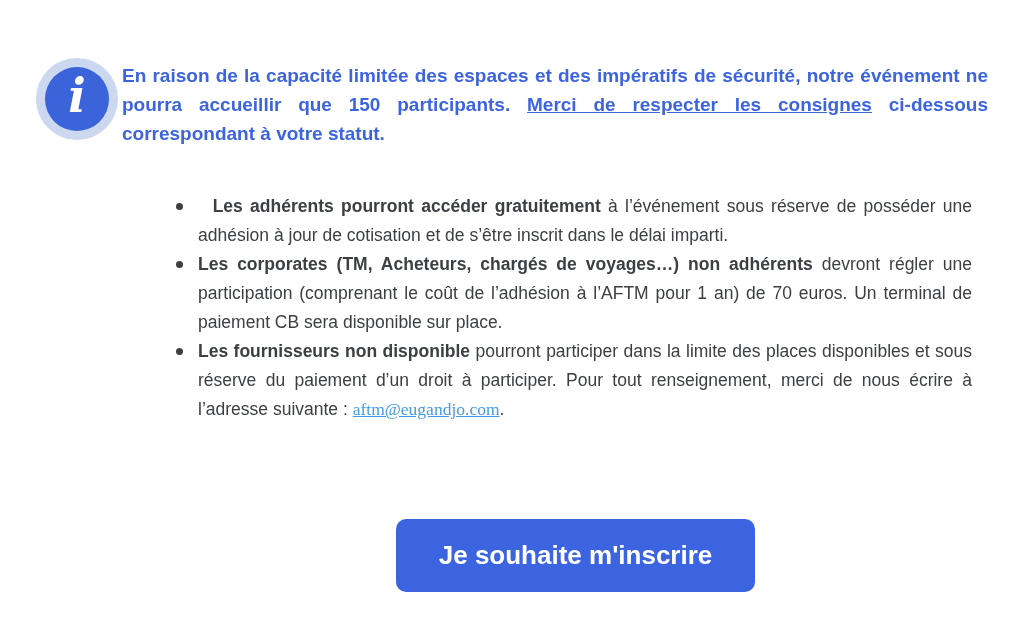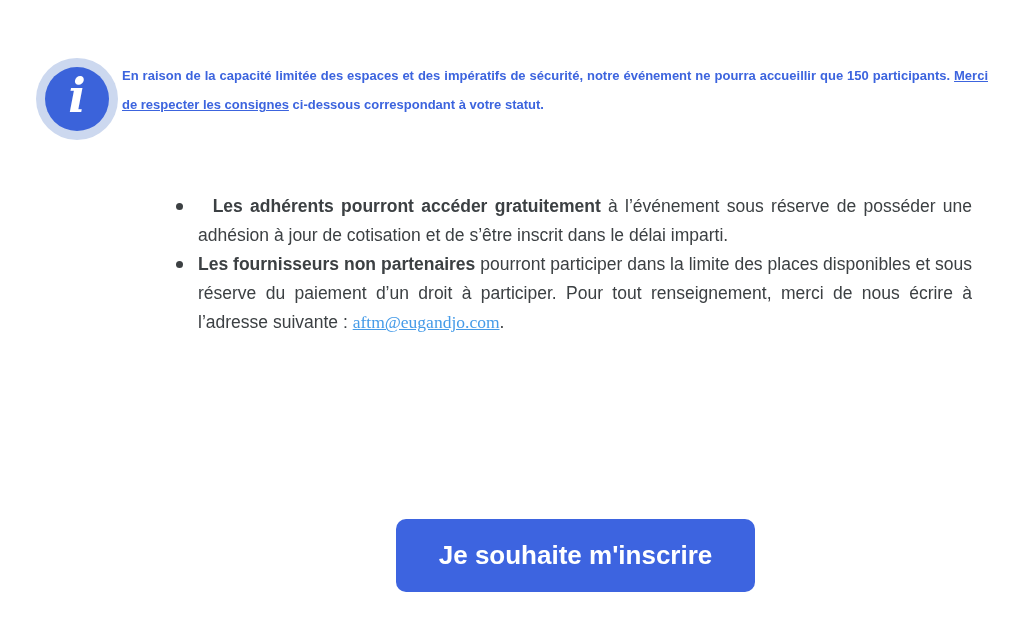--- a/index.html
+++ b/index.html
@@ -22,21 +22,21 @@
     color: #ffffff;
     display: flex; align-items: center; justify-content: center;
     font-family: "DejaVu Serif", serif;
     font-style: italic; font-weight: bold;
     font-size: 46px; line-height: 1;
     padding-bottom: 6px; box-sizing: border-box;
   }
   .notice-text {
     position: absolute; left: 122px; top: 61px; width: 866px;
     color: var(--accent);
-    font-size: 13px; font-weight: bold;
+    font-size: 19px; font-weight: bold;
     line-height: 29px;
     text-align: justify;
   }
   .bullet-list-wrap {
     position: absolute; left: 122px; top: 176px; width: 866px;
   }
   ul.bullet-list { margin: 16px; padding: 0; list-style: none; }
   ul.bullet-list li {
     position: relative;
     padding-left: 60px;
@@ -70,17 +70,18 @@
 
 <div class="info-icon">
   <div class="info-icon-core">i</div>
 </div>
 
 <div class="notice-text"><span class="b">En raison de la capacité limitée des espaces et des impératifs de sécurité, notre événement ne pourra accueillir que 150 participants. </span><span class="b u">Merci de respecter les consignes</span><span class="b"> ci-dessous correspondant à votre statut.</span></div>
 
 <div class="bullet-list-wrap">
   <ul class="bullet-list">
       <li><span class="b">&nbsp; Les adhérents pourront accéder gratuitement</span><span> à l’événement sous réserve de posséder une adhésion à jour de cotisation et de s’être inscrit dans le délai imparti.</span></li>
-      <li><span class="b">Les fournisseurs non partenaires</span><span> pourront participer dans la limite des places disponibles et sous réserve du paiement d’un droit à participer. Pour tout renseignement, merci de nous écrire à l’adresse suivante : </span><a class="lnk" href="#">aftm@eugandjo.com</a><span>.</span></li>
+      <li><span class="b">Les corporates (TM, Acheteurs, chargés de voyages…) non adhérents</span><span> devront régler une participation (comprenant le coût de l’adhésion à l’AFTM pour 1 an) de 70 euros. Un terminal de paiement CB sera disponible sur place.</span></li>
+      <li><span class="b">Les fournisseurs non disponible</span><span> pourront participer dans la limite des places disponibles et sous réserve du paiement d’un droit à participer. Pour tout renseignement, merci de nous écrire à l’adresse suivante : </span><a class="lnk" href="#">aftm@eugandjo.com</a><span>.</span></li>
     </ul>
 </div>
 
 <button class="cta-button">Je souhaite m'inscrire</button>
 
 </body></html>

